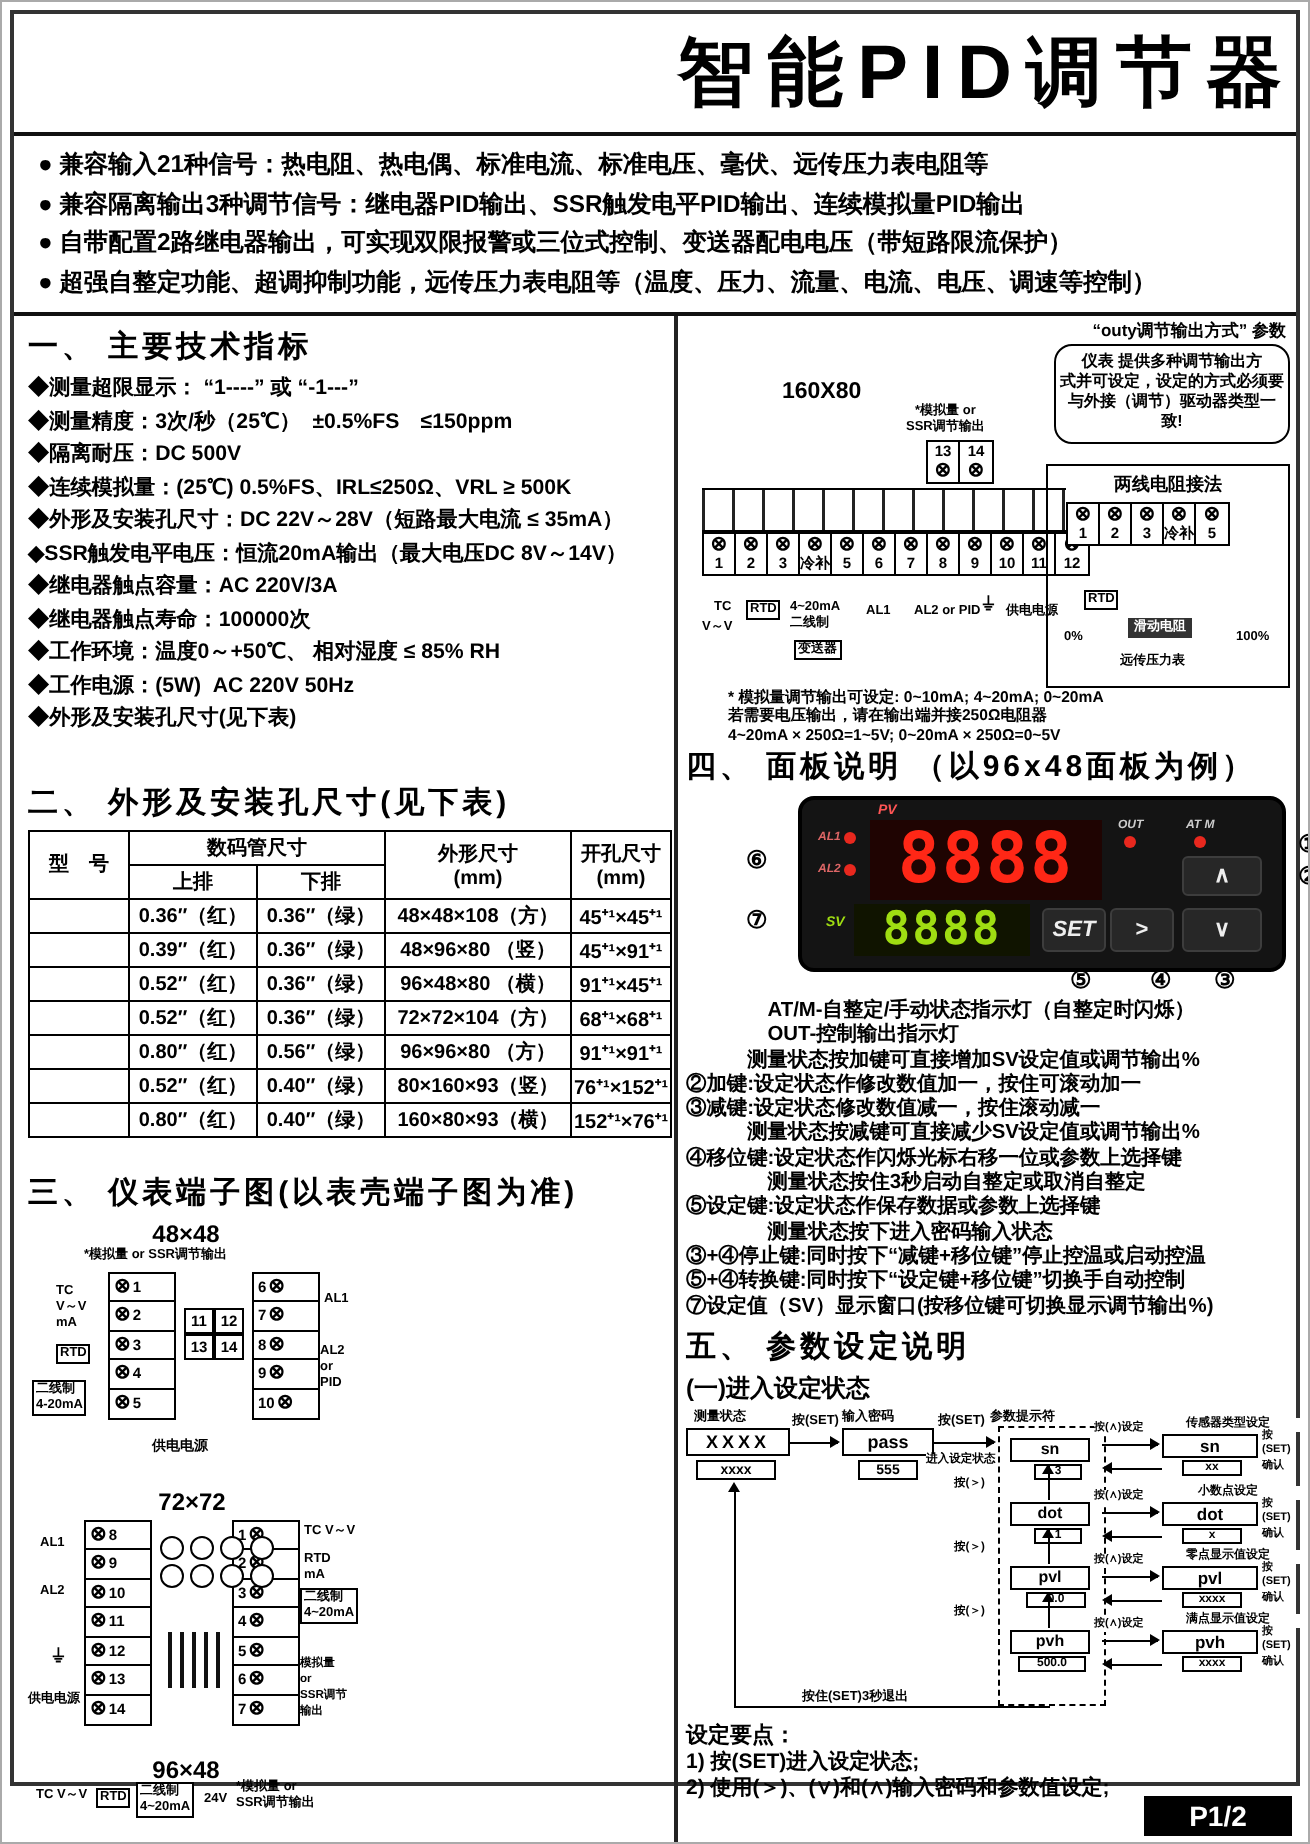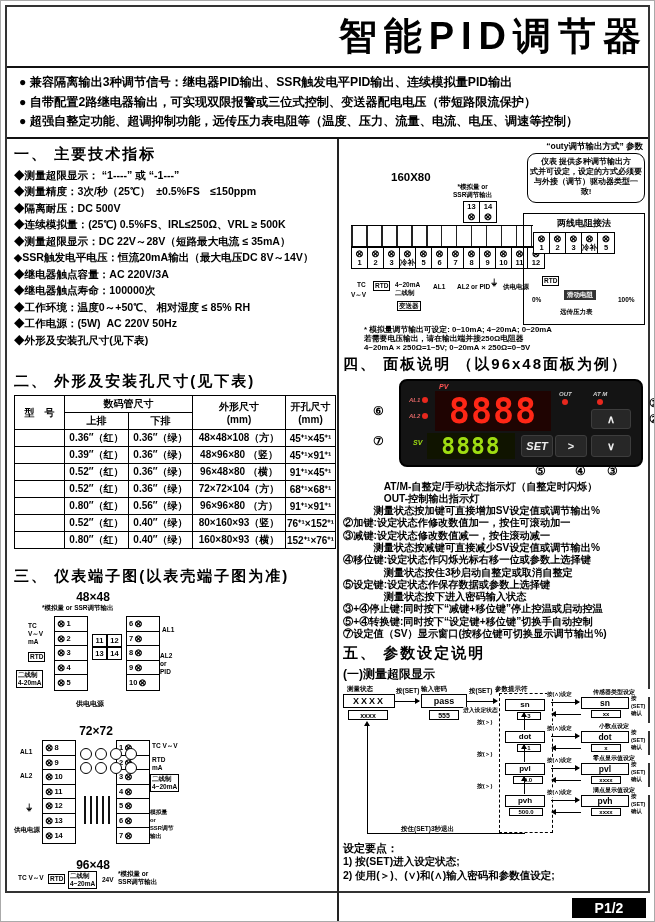--- a/index.html
+++ b/index.html
@@ -91,35 +91,36 @@
 </head>
 <body>
 
 <div id="page">
 <div id="inner">
 
   <div class="titlebar">
     <h1>智能PID调节器</h1>
   </div>
   <div class="bullets">
+        <span class="bullet-item">● 兼容输入21种信号：热电阻、热电偶、标准电流、标准电压、毫伏、远传压力表电阻等</span>
         <span class="bullet-item">● 兼容隔离输出3种调节信号：继电器PID输出、SSR触发电平PID输出、连续模拟量PID输出</span>
         <span class="bullet-item">● 自带配置2路继电器输出，可实现双限报警或三位式控制、变送器配电电压（带短路限流保护）</span>
         <span class="bullet-item">● 超强自整定功能、超调抑制功能，远传压力表电阻等（温度、压力、流量、电流、电压、调速等控制）</span>
       </div>
 
   <div class="cols">
 
     <div class="col-l">
       <h2>一、 主要技术指标</h2>
       <div>
             <span class="spec-item">◆测量超限显示： “1----” 或 “-1---”</span>
             <span class="spec-item">◆测量精度：3次/秒（25℃）  ±0.5%FS　≤150ppm</span>
             <span class="spec-item">◆隔离耐压：DC 500V</span>
             <span class="spec-item">◆连续模拟量：(25℃) 0.5%FS、IRL≤250Ω、VRL ≥ 500K</span>
-            <span class="spec-item">◆测量超限显示：DC 22V～28V（短路最大电流 ≤ 35mA）</span>
+            <span class="spec-item">◆外形及安装孔尺寸：DC 22V～28V（短路最大电流 ≤ 35mA）</span>
             <span class="spec-item">◆SSR触发电平电压：恒流20mA输出（最大电压DC 8V～14V）</span>
             <span class="spec-item">◆继电器触点容量：AC 220V/3A</span>
             <span class="spec-item">◆继电器触点寿命：100000次</span>
             <span class="spec-item">◆工作环境：温度0～+50℃、 相对湿度 ≤ 85% RH</span>
             <span class="spec-item">◆工作电源：(5W)  AC 220V 50Hz</span>
             <span class="spec-item">◆外形及安装孔尺寸(见下表)</span>
           </div>
 
       <h2 style="margin-top:24px;">二、 外形及安装孔尺寸(见下表)</h2>
       <table class="dim">
@@ -412,21 +413,21 @@
             <span class="panel-item">④移位键:设定状态作闪烁光标右移一位或参数上选择键</span>
             <span class="panel-item">　　　　测量状态按住3秒启动自整定或取消自整定</span>
             <span class="panel-item">⑤设定键:设定状态作保存数据或参数上选择键</span>
             <span class="panel-item">　　　　测量状态按下进入密码输入状态</span>
             <span class="panel-item">③+④停止键:同时按下“减键+移位键”停止控温或启动控温</span>
             <span class="panel-item">⑤+④转换键:同时按下“设定键+移位键”切换手自动控制</span>
             <span class="panel-item">⑦设定值（SV）显示窗口(按移位键可切换显示调节输出%)</span>
           </div>
 
       <h2 style="margin-top:4px;">五、 参数设定说明</h2>
-      <div style="font-size:12px;font-weight:bold;">(一)测量超限显示</div>
+      <div style="font-size:12px;font-weight:bold;">(一)进入设定状态</div>
 
       <div id="flow">
         <span class="fl" style="left:4px;top:0;">测量状态</span>
         <div class="fbox" style="left:0;top:9px;width:52px;height:14px;font-size:9px;line-height:12px;letter-spacing:2px;">XXXX</div>
         <div class="fsub" style="left:5px;top:25px;width:40px;height:10px;font-size:7px;line-height:9px;">xxxx</div>
         <span class="fl" style="left:53px;top:2px;">按(SET)</span>
         <div class="hline" style="left:52px;top:16px;width:24px;"></div>
             <div class="arr-r" style="left:72px;top:13px;"></div>
         <span class="fl" style="left:78px;top:0;">输入密码</span>
         <div class="fbox" style="left:78px;top:9px;width:46px;height:14px;font-size:9px;line-height:12px;">pass</div>

